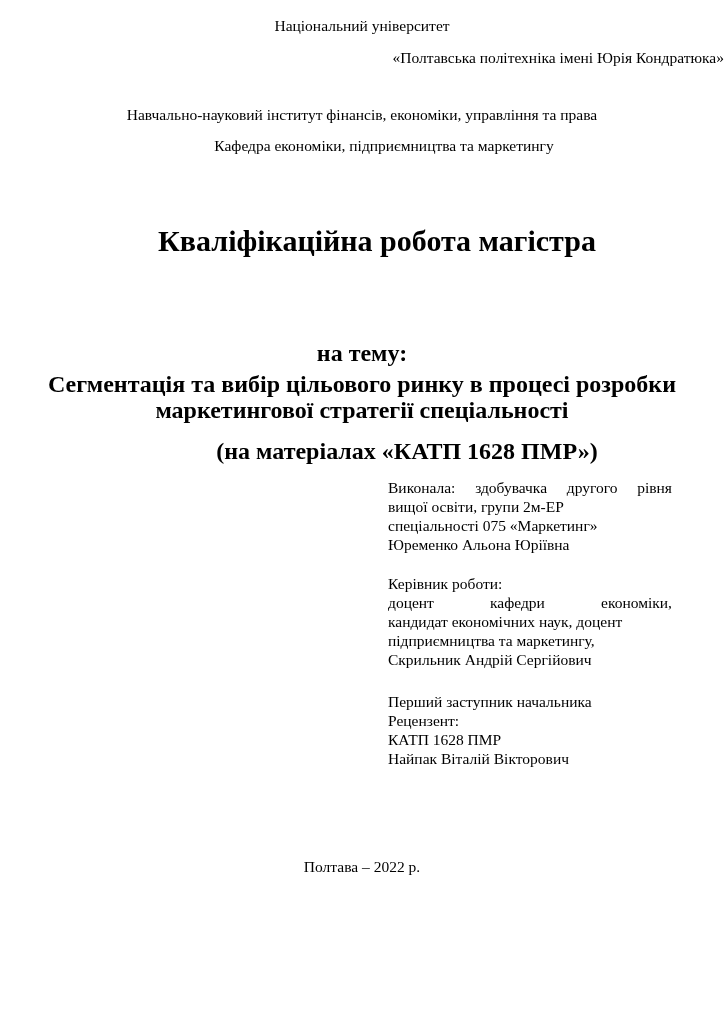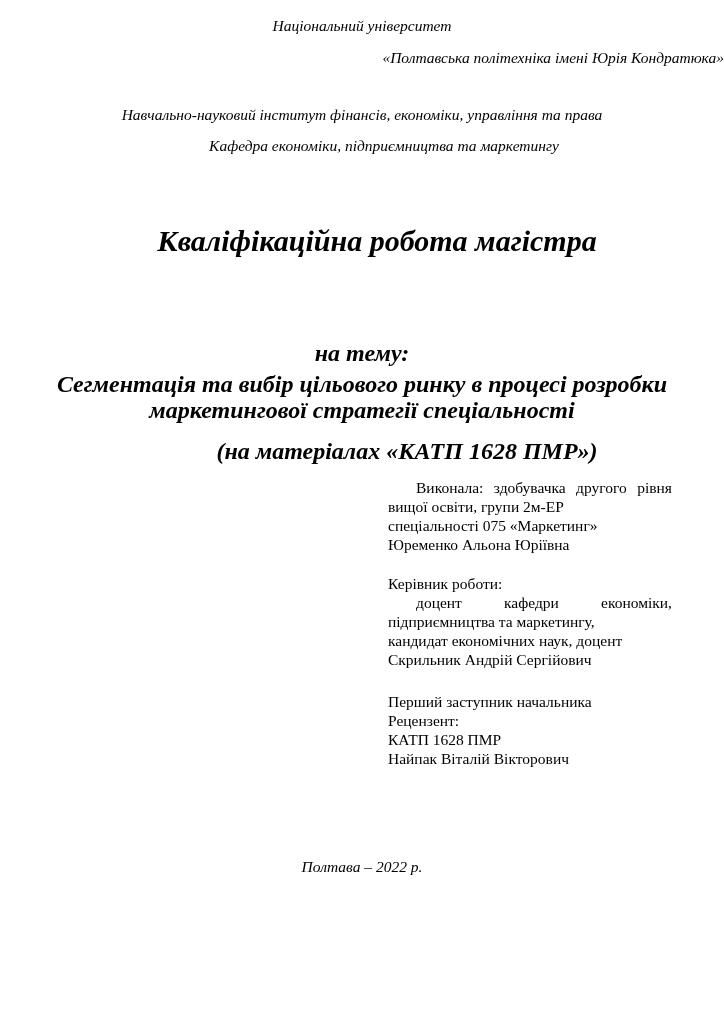--- a/index.html
+++ b/index.html
@@ -1,26 +1,26 @@
 <!DOCTYPE html>
 <html><head>
   <meta charset="utf-8">
   <style>
     html, body { margin: 0; padding: 0; background: #ffffff; }
     body {
       width: 724px; height: 1024px; position: relative; overflow: hidden;
       font-family: "Liberation Serif", "DejaVu Serif", serif; color: #000;
     }
-    .line { position: absolute; left: 0; width: 724px; text-align: center; white-space: nowrap; font-style: italic; }
+    .line { position: absolute; left: 0; width: 724px; text-align: center; white-space: nowrap; }
     .reg { font-size: 15.5px; }
     .title { font-size: 30px; font-weight: bold; padding-left: 15px; }
     .bold { font-size: 24px; font-weight: bold; }
     .block { position: absolute; left: 388px; width: 284px; font-size: 15.5px; line-height: 19px; }
     .block div { white-space: nowrap; }
-    .just { text-align: justify; text-align-last: justify; white-space: normal !important; margin-left: 28px; }
+    .just { text-align: justify; text-align-last: justify; white-space: normal !important; }
   </style>
 </head>
 <body>
 
 <div class="line reg" style="top:17px;">Національний університет</div>
 <div class="line reg" style="top:49px;text-align:right;">«Полтавська політехніка імені Юрія Кондратюка»</div>
 <div class="line reg" style="top:106px;">Навчально-науковий інститут фінансів, економіки, управління та права</div>
 <div class="line reg" style="top:137px;padding-left:22px;">Кафедра економіки, підприємництва та маркетингу</div>
 
 <div class="line title" style="top:224px;">Кваліфікаційна робота магістра</div>
@@ -33,22 +33,22 @@
 <div class="block" style="top:478px;">
   <div class="just">Виконала: здобувачка другого рівня</div>
   <div>вищої освіти, групи 2м-ЕР</div>
   <div>спеціальності 075 «Маркетинг»</div>
   <div>Юременко Альона Юріївна</div>
 </div>
 
 <div class="block" style="top:574px;">
   <div>Керівник роботи:</div>
   <div class="just">доцент кафедри економіки,</div>
+  <div>кандидат економічних наук, доцент</div>
   <div>підприємництва та маркетингу,</div>
-  <div>кандидат економічних наук, доцент</div>
   <div>Скрильник Андрій Сергійович</div>
 </div>
 
 <div class="block" style="top:692px;">
   <div>Перший заступник начальника</div>
   <div>Рецензент:</div>
   <div>КАТП 1628 ПМР</div>
   <div>Найпак Віталій Вікторович</div>
 </div>
 

